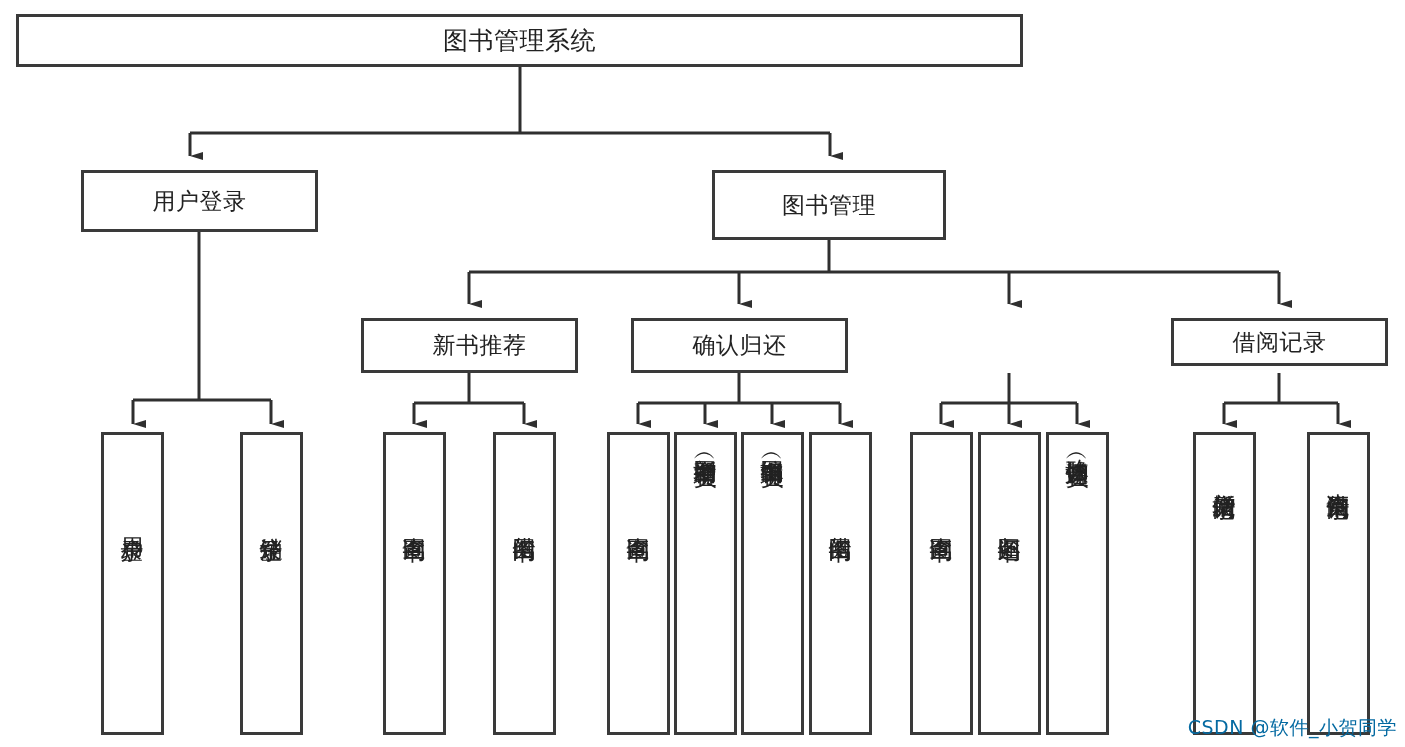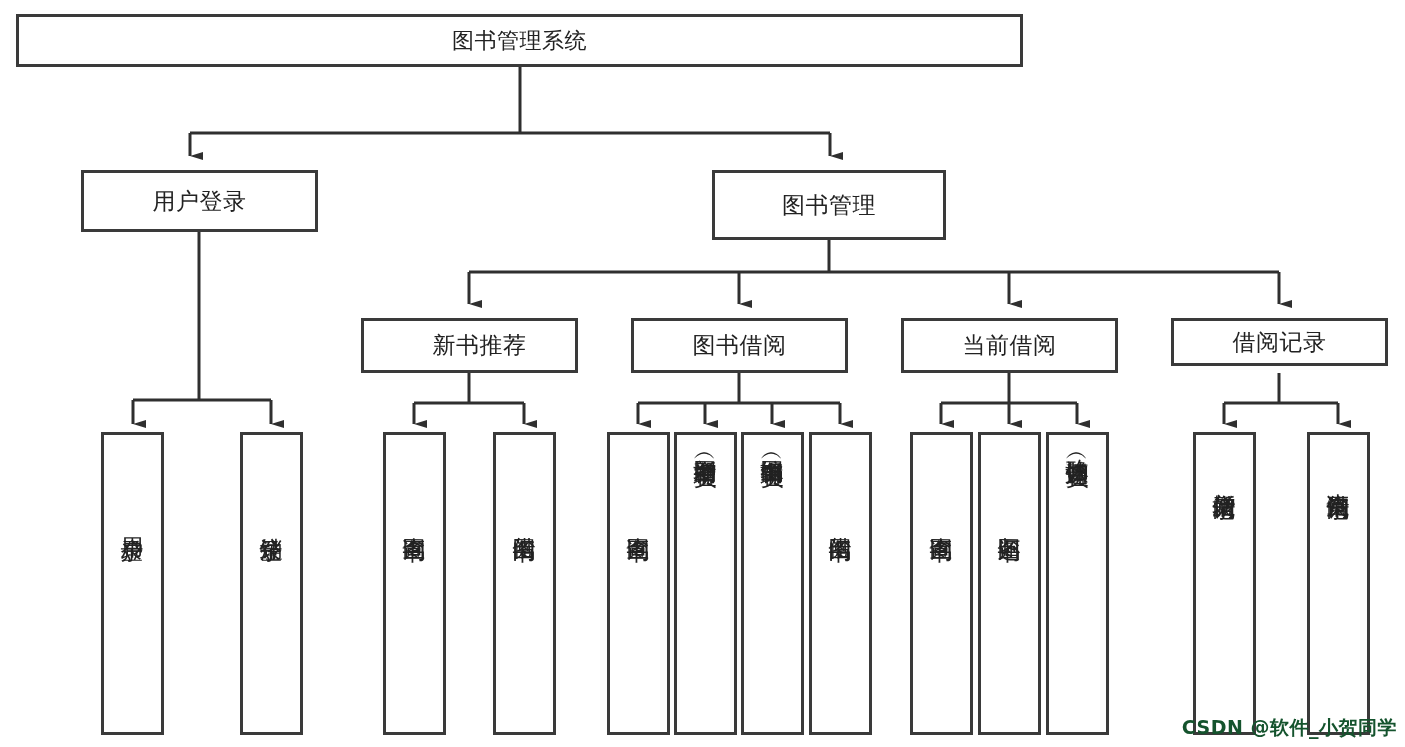--- a/index.html
+++ b/index.html
@@ -47,31 +47,30 @@
   .vlabel {
     writing-mode: vertical-rl;
     text-orientation: upright;
     font-size: 23px;
     line-height: 1.22;
     letter-spacing: 1px;
     white-space: nowrap;
     color: #222222;
   }
   .node.root {
-    font-size: 22px;
+    font-size: 25px;
   }
   #watermark {
     position: absolute;
     right: 8px;
     bottom: 6px;
     font-size: 19px;
-    color: #14532d;
+    color: #0369a1;
     white-space: nowrap;
     letter-spacing: 0.5px;
-    font-weight: bold;
   }
 </style>
 </head>
 <body>
 
 <div id="canvas">
 
   <svg id="edges" viewBox="0 0 1405 747" xmlns="http://www.w3.org/2000/svg">
     <defs>
       <marker id="arrow" markerWidth="10" markerHeight="14" refX="5" refY="13" orient="auto" markerUnits="userSpaceOnUse">
@@ -121,22 +120,21 @@
       <path d="M 1338 403 L 1338 424" marker-end="url(#arrow)"></path>
     </g>
   </svg>
 
   <div class="node horiz root" style="left:16px; top:14px; width:1007px; height:53px;">图书管理系统</div>
 
   <div class="node horiz" style="left:81px; top:170px; width:237px; height:62px;">用户登录</div>
   <div class="node horiz" style="left:712px; top:170px; width:234px; height:70px;">图书管理</div>
 
   <div class="node horiz" style="left:361px; top:318px; width:217px; height:55px;padding-left:20px;">新书推荐</div>
-  <div class="node horiz" style="left:631px; top:318px; width:217px; height:55px;">图书借阅</div>
-  <div class="node horiz" style="left:901px; top:318px; width:217px; height:55px;">当前借阅</div>
+  <div class="node horiz" style="left:631px; top:318px; width:217px; height:55px;">确认归还</div>
   <div class="node horiz" style="left:1171px; top:318px; width:217px; height:48px;">借阅记录</div>
 
   <div class="node vert" style="left:101px; top:432px; width:63px; height:303px; padding-top:84px;">
     <span class="vlabel">用户登录</span>
   </div>
   <div class="node vert" style="left:240px; top:432px; width:63px; height:303px; padding-top:84px;">
     <span class="vlabel">注销登录</span>
   </div>
 
   <div class="node vert" style="left:383px; top:432px; width:63px; height:303px; padding-top:84px;">

